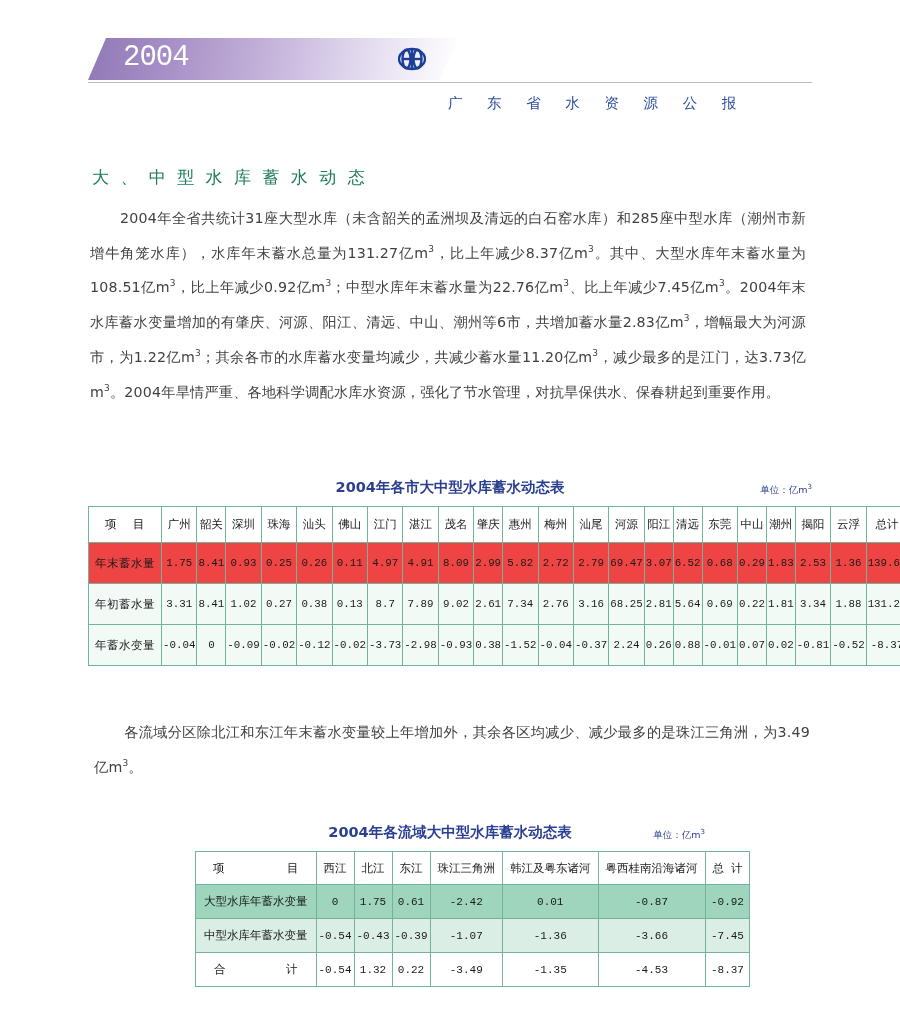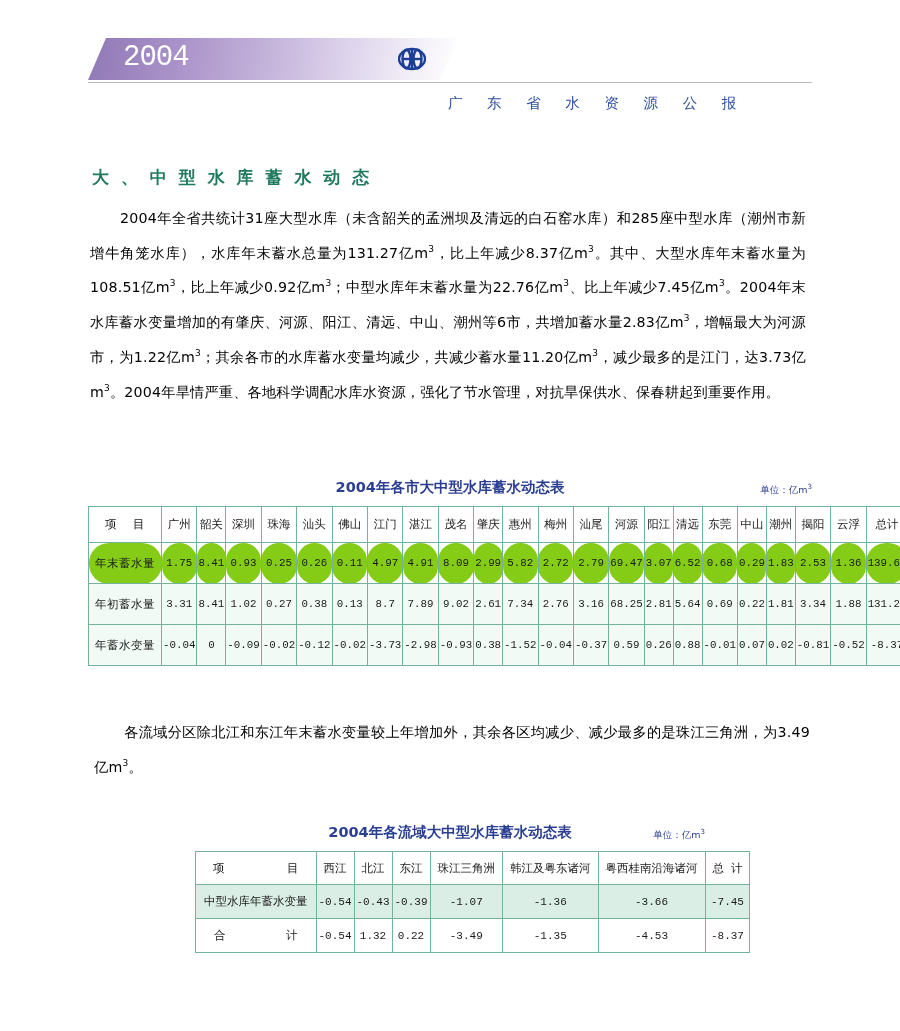--- a/index.html
+++ b/index.html
@@ -69,35 +69,35 @@
     background: #b9b9c4;
   }
 
   
   .section-heading {
     position: absolute;
     left: 92px;
     top: 166px;
     font-size: 17px;
     color: #1f7a5e;
-    font-weight: bold;
+    font-weight: normal;
     letter-spacing: 3px;
     font-family: "DejaVu Sans", sans-serif;
   }
 
   
   .body-para {
     position: absolute;
     width: 716px;
     font-size: 14.2px;
     line-height: 31px;
     text-align: justify;
     text-align-last: left;
     letter-spacing: 0.2px;
-    color: #000000;
+    color: #404040;
     font-family: "DejaVu Sans", sans-serif;
   }
   .body-para.p1 { left: 90px; top: 203px; }
   .body-para.p2 { left: 94px; top: 717px; }
   .body-para .indent { display: inline-block; width: 30px; }
   .body-para sup { font-size: 9px; vertical-align: super; }
 
   
   .table-block { position: absolute; }
   .table-title {
@@ -147,21 +147,21 @@
     font-size: 11.5px;
     padding: 0 6px;
     letter-spacing: 0.5px;
   }
   #table-city th.col-item {
     font-size: 11.5px;
     padding: 0 9px;
     letter-spacing: 0.5px;
   }
   #table-city th.col-item span.spacer { display: inline-block; width: 16px; }
-  #table-city tr.shaded td { background: #84cc16; border-radius: 20px; }
+  #table-city tr.shaded td { background: #ef4444; }
   #table-city tr.plain td { background: #f2faf6; }
 
   
   #table-basin { margin-top: 8px; }
   #table-basin th {
     height: 32px;
     font-size: 11.5px;
     background: #ffffff;
     padding: 0 7px;
   }
@@ -305,21 +305,21 @@
           <td>-0.02</td>
           <td>-0.12</td>
           <td>-0.02</td>
           <td>-3.73</td>
           <td>-2.98</td>
           <td>-0.93</td>
           <td>0.38</td>
           <td>-1.52</td>
           <td>-0.04</td>
           <td>-0.37</td>
-          <td>0.59</td>
+          <td>2.24</td>
           <td>0.26</td>
           <td>0.88</td>
           <td>-0.01</td>
           <td>0.07</td>
           <td>0.02</td>
           <td>-0.81</td>
           <td>-0.52</td>
           <td>-8.37</td>
         </tr>
       </tbody>
@@ -349,20 +349,30 @@
       <th>西江</th>
           <th>北江</th>
           <th>东江</th>
           <th>珠江三角洲</th>
           <th>韩江及粤东诸河</th>
           <th>粤西桂南沿海诸河</th>
           <th>总  计</th>
         </tr>
     </thead>
     <tbody>
+        <tr class="shaded">
+          <td class="row-label">大型水库年蓄水变量</td>
+          <td>0</td>
+          <td>1.75</td>
+          <td>0.61</td>
+          <td>-2.42</td>
+          <td>0.01</td>
+          <td>-0.87</td>
+          <td>-0.92</td>
+        </tr>
         <tr class="plain1">
           <td class="row-label">中型水库年蓄水变量</td>
           <td>-0.54</td>
           <td>-0.43</td>
           <td>-0.39</td>
           <td>-1.07</td>
           <td>-1.36</td>
           <td>-3.66</td>
           <td>-7.45</td>
         </tr>

